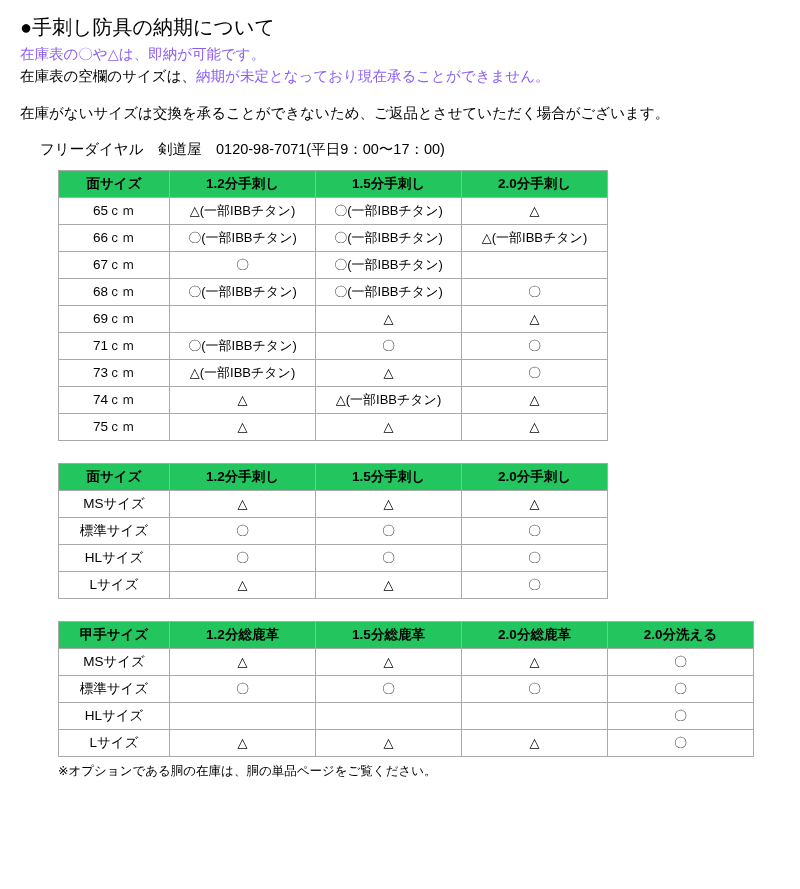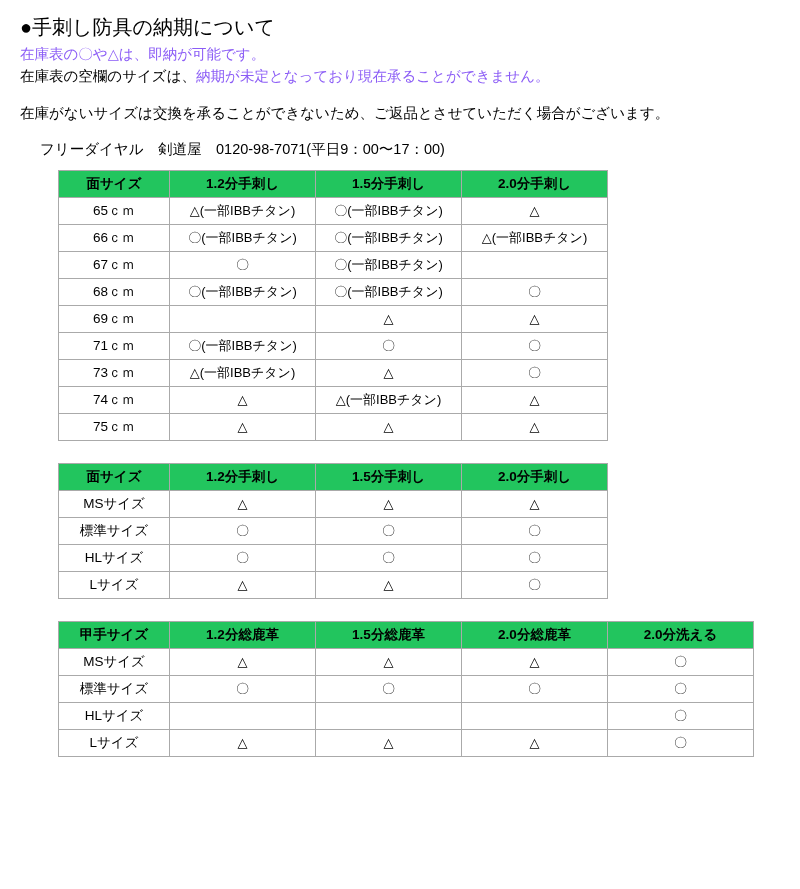--- a/index.html
+++ b/index.html
@@ -244,14 +244,15 @@
       <tr>
         <td class="rowhead">Lサイズ</td>
         <td class="sym">△</td>
         <td class="sym">△</td>
         <td class="sym">△</td>
         <td class="sym">〇</td>
       </tr>
     </tbody>
   </table>
 
+  <div class="footnote">※オプションである胴の在庫は、胴の単品ページをご覧ください。</div>
 
 </div>
 
 </body></html>

